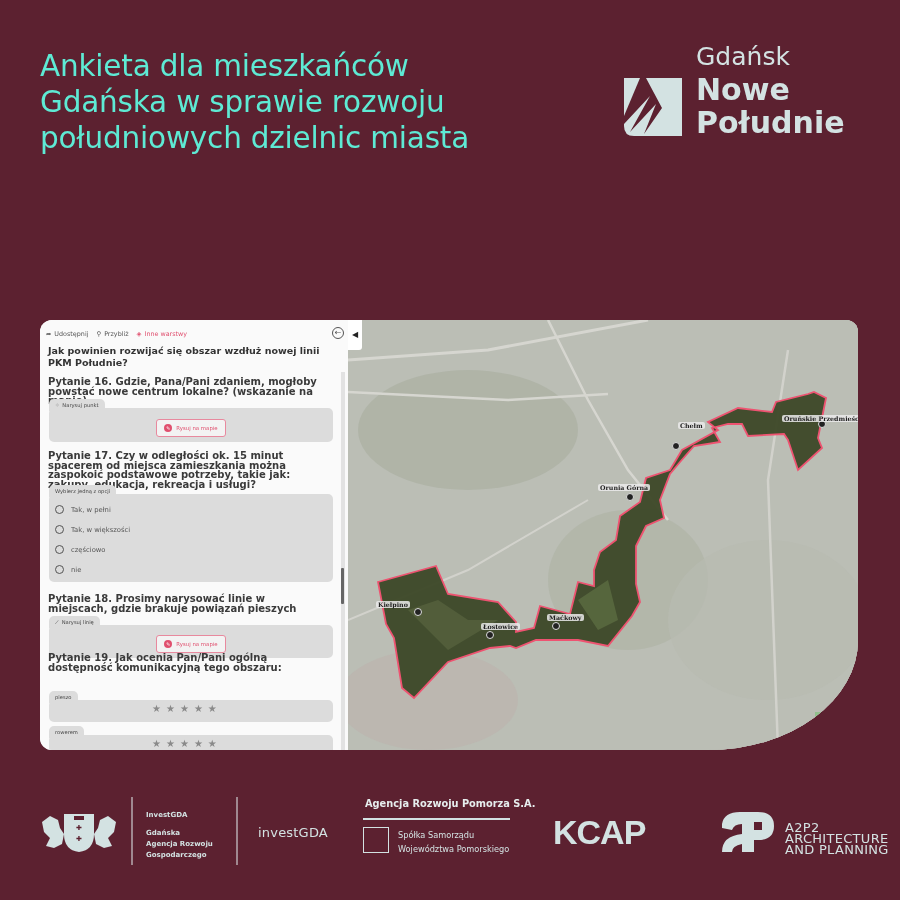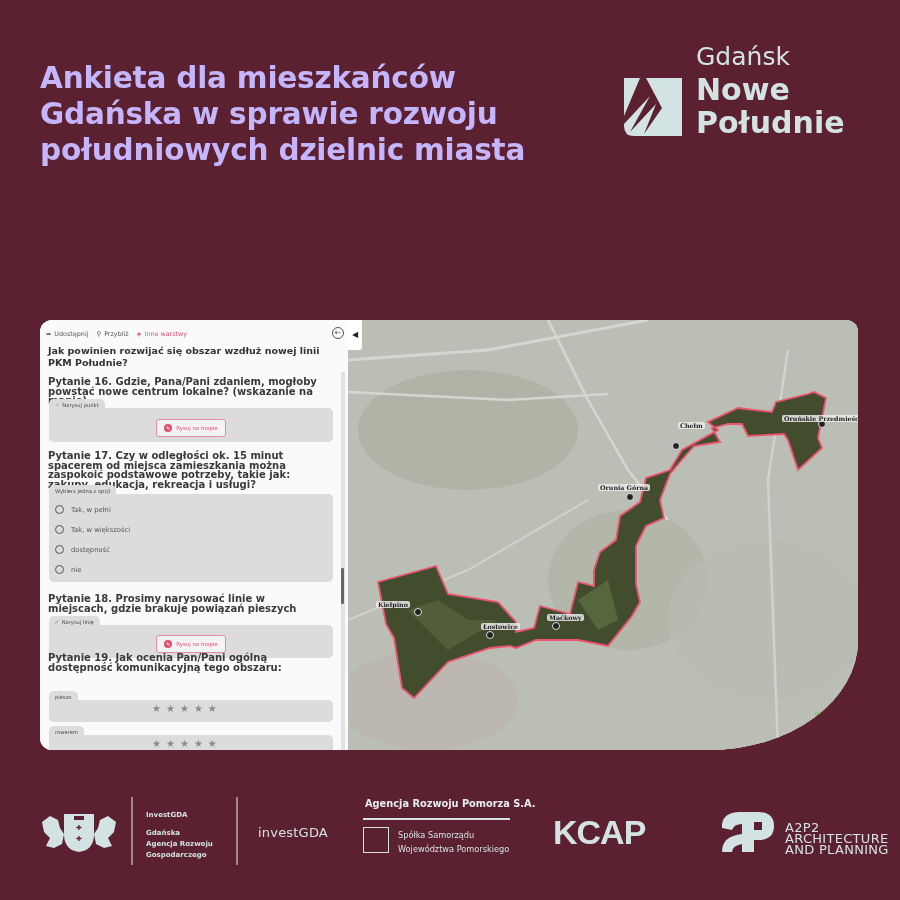--- a/index.html
+++ b/index.html
@@ -4,23 +4,23 @@
   <style>
     * { box-sizing: border-box; margin: 0; padding: 0; }
     html, body { width: 900px; height: 900px; overflow: hidden; }
     body {
       background: #5c2130;
       font-family: "DejaVu Sans", "Liberation Sans", sans-serif;
       position: relative;
       color: #cfe0e0;
     }
     .headline {
-      position: absolute; left: 40px; top: 60px;
-      font-size: 29.5px; line-height: 36px; font-weight: bold;
-      color: #c4b5fd; letter-spacing: -0.2px;
+      position: absolute; left: 40px; top: 48px;
+      font-size: 29.5px; line-height: 36px; font-weight: normal;
+      color: #5eead4; letter-spacing: -0.2px;
       white-space: pre-line;
     }
     .brand {
       position: absolute; left: 622px; top: 40px; width: 240px; height: 110px;
     }
     .brand-mark { position: absolute; left: 0; top: 36px; width: 62px; height: 62px; }
     .brand-text { position: absolute; left: 74px; top: 0; line-height: 33px; color: #d3e2e2; }
     .brand-text .l1 { font-size: 25px; font-weight: normal; display: block; }
     .brand-text .l2, .brand-text .l3 { font-size: 30px; font-weight: bold; display: block; }
 
@@ -167,21 +167,21 @@
     <div class="radio" style="top:185px;">
         <span class="circ"></span>
         <span>Tak, w pełni</span>
       </div>
     <div class="radio" style="top:205px;">
         <span class="circ"></span>
         <span>Tak, w większości</span>
       </div>
     <div class="radio" style="top:225px;">
         <span class="circ"></span>
-        <span>dostępność</span>
+        <span>częściowo</span>
       </div>
     <div class="radio" style="top:245px;">
         <span class="circ"></span>
         <span>nie</span>
       </div>
 
     <div class="q" style="top:274px;">Pytanie 18. Prosimy narysować linie w miejscach, gdzie brakuje powiązań pieszych</div>
     <div class="tab" style="top:296px;">
       <span>⟋</span>
       <span>Narysuj linię</span>

